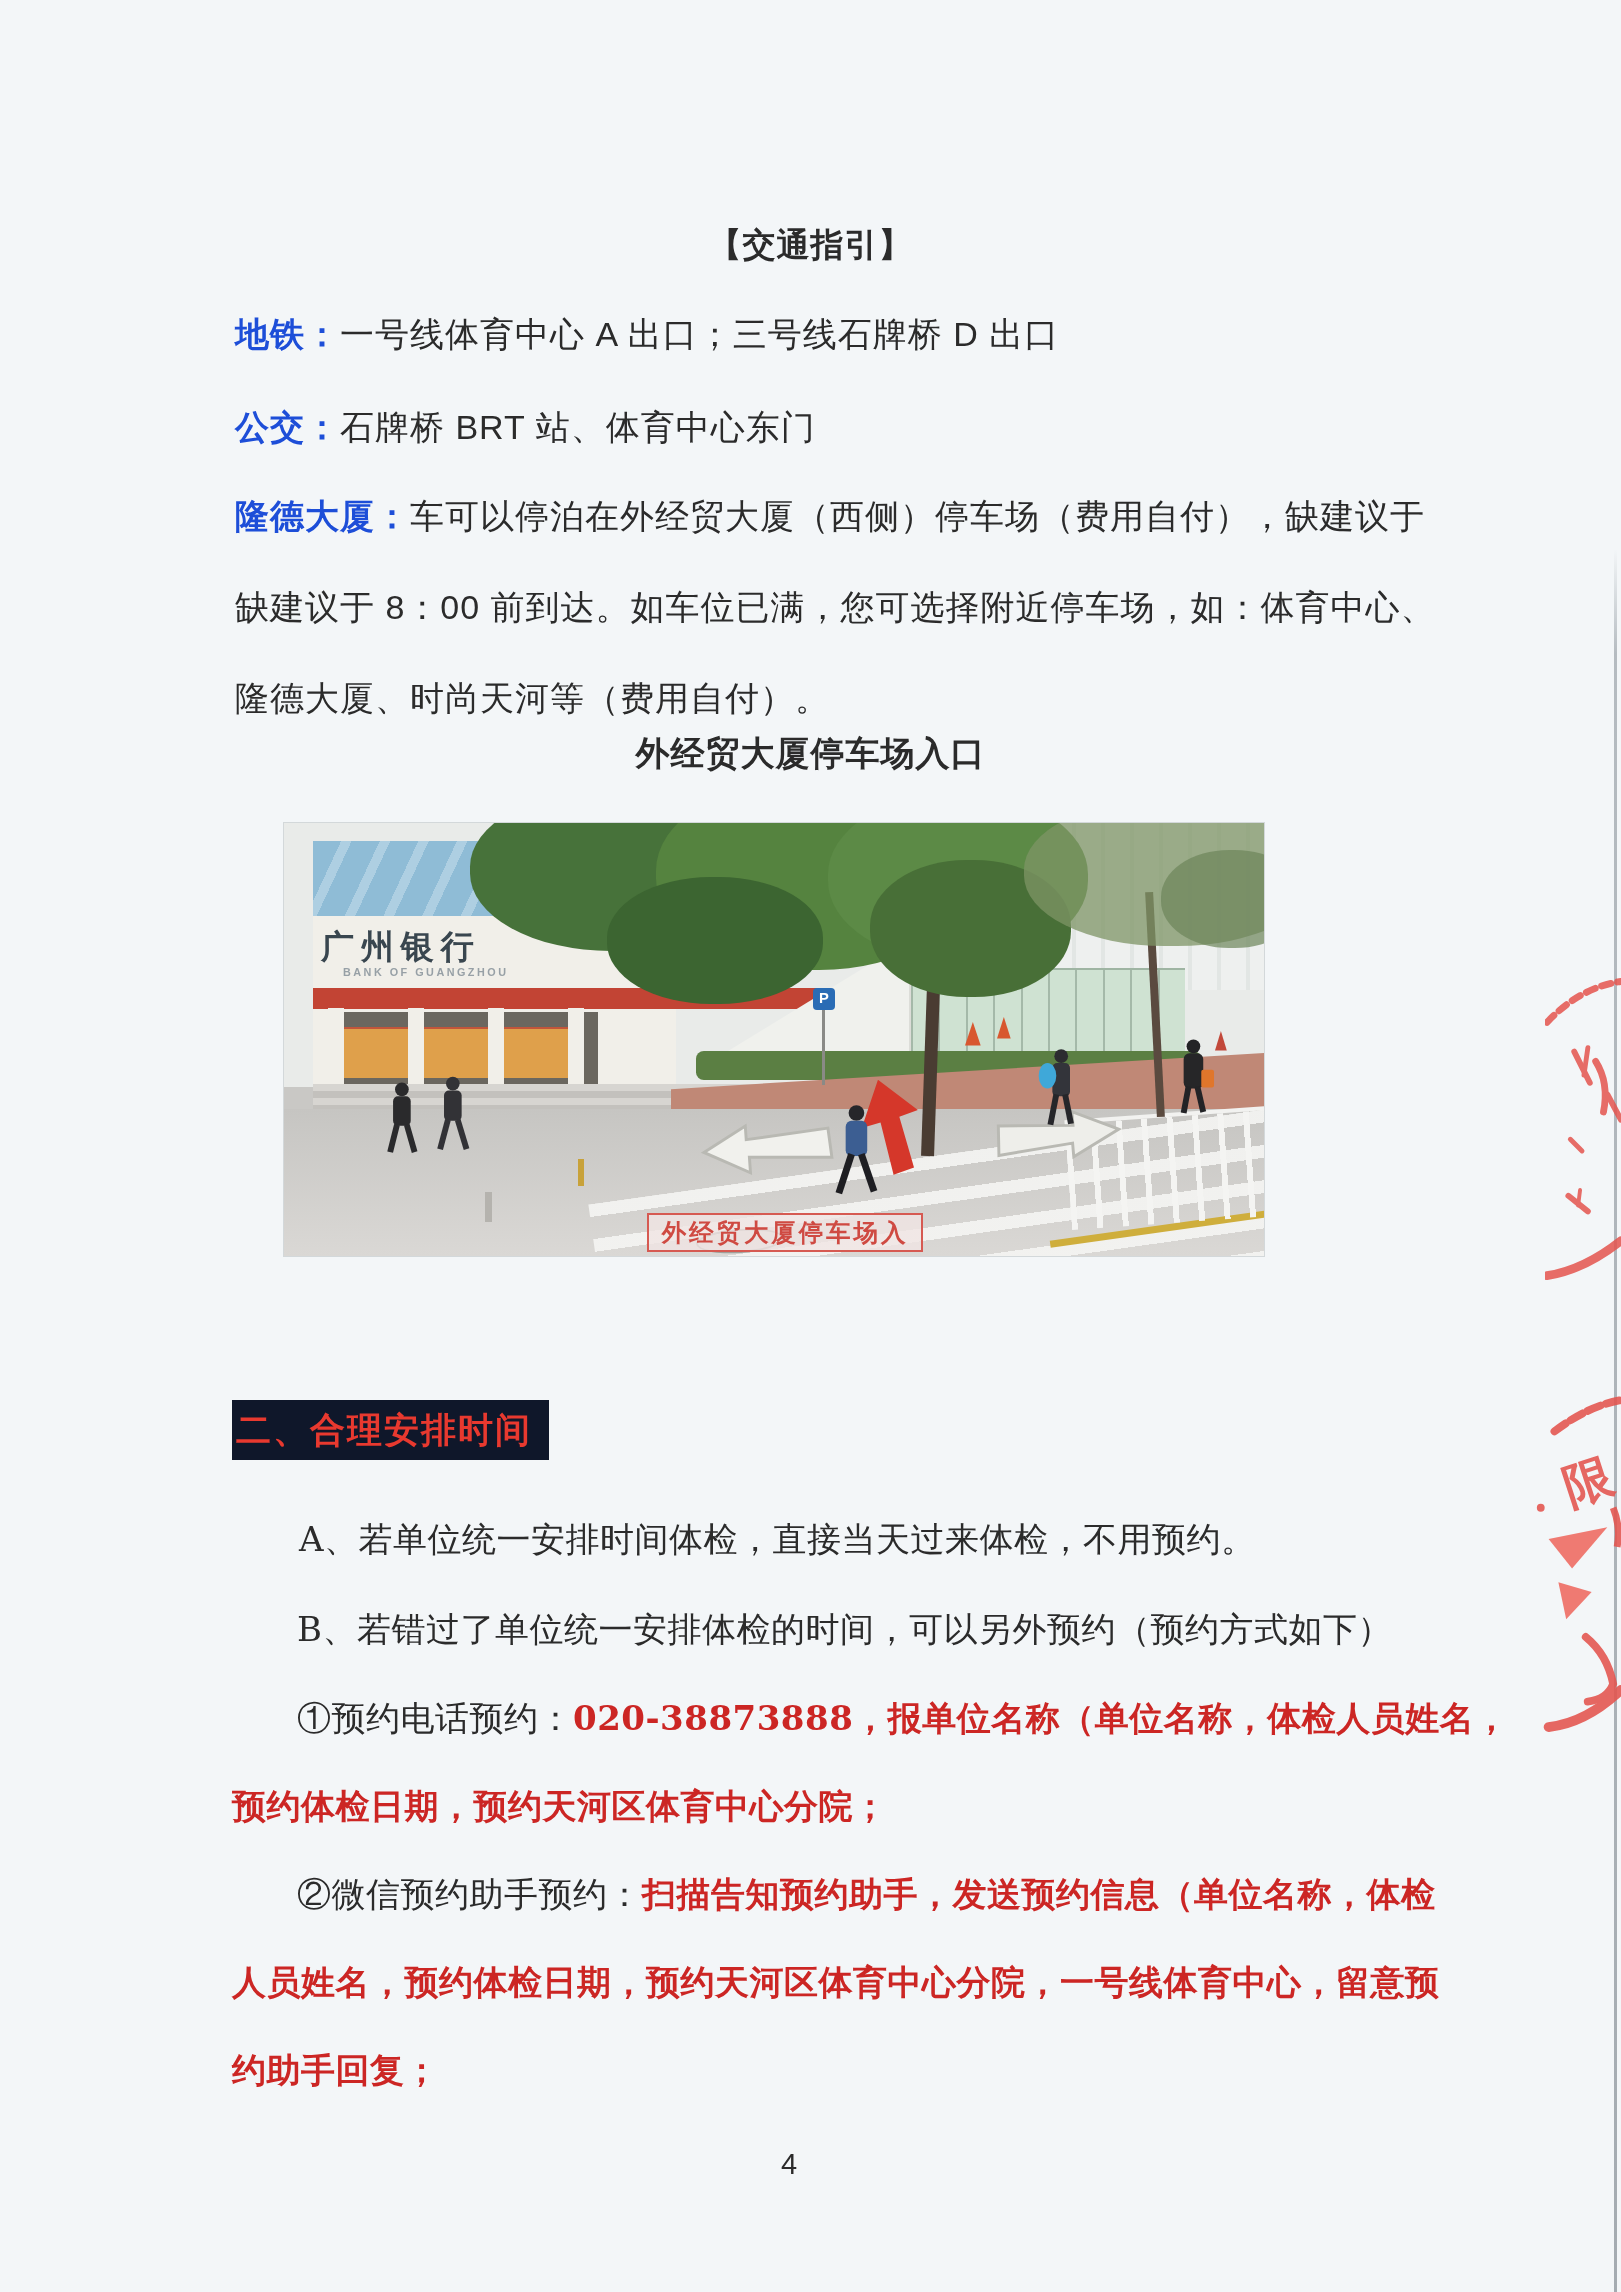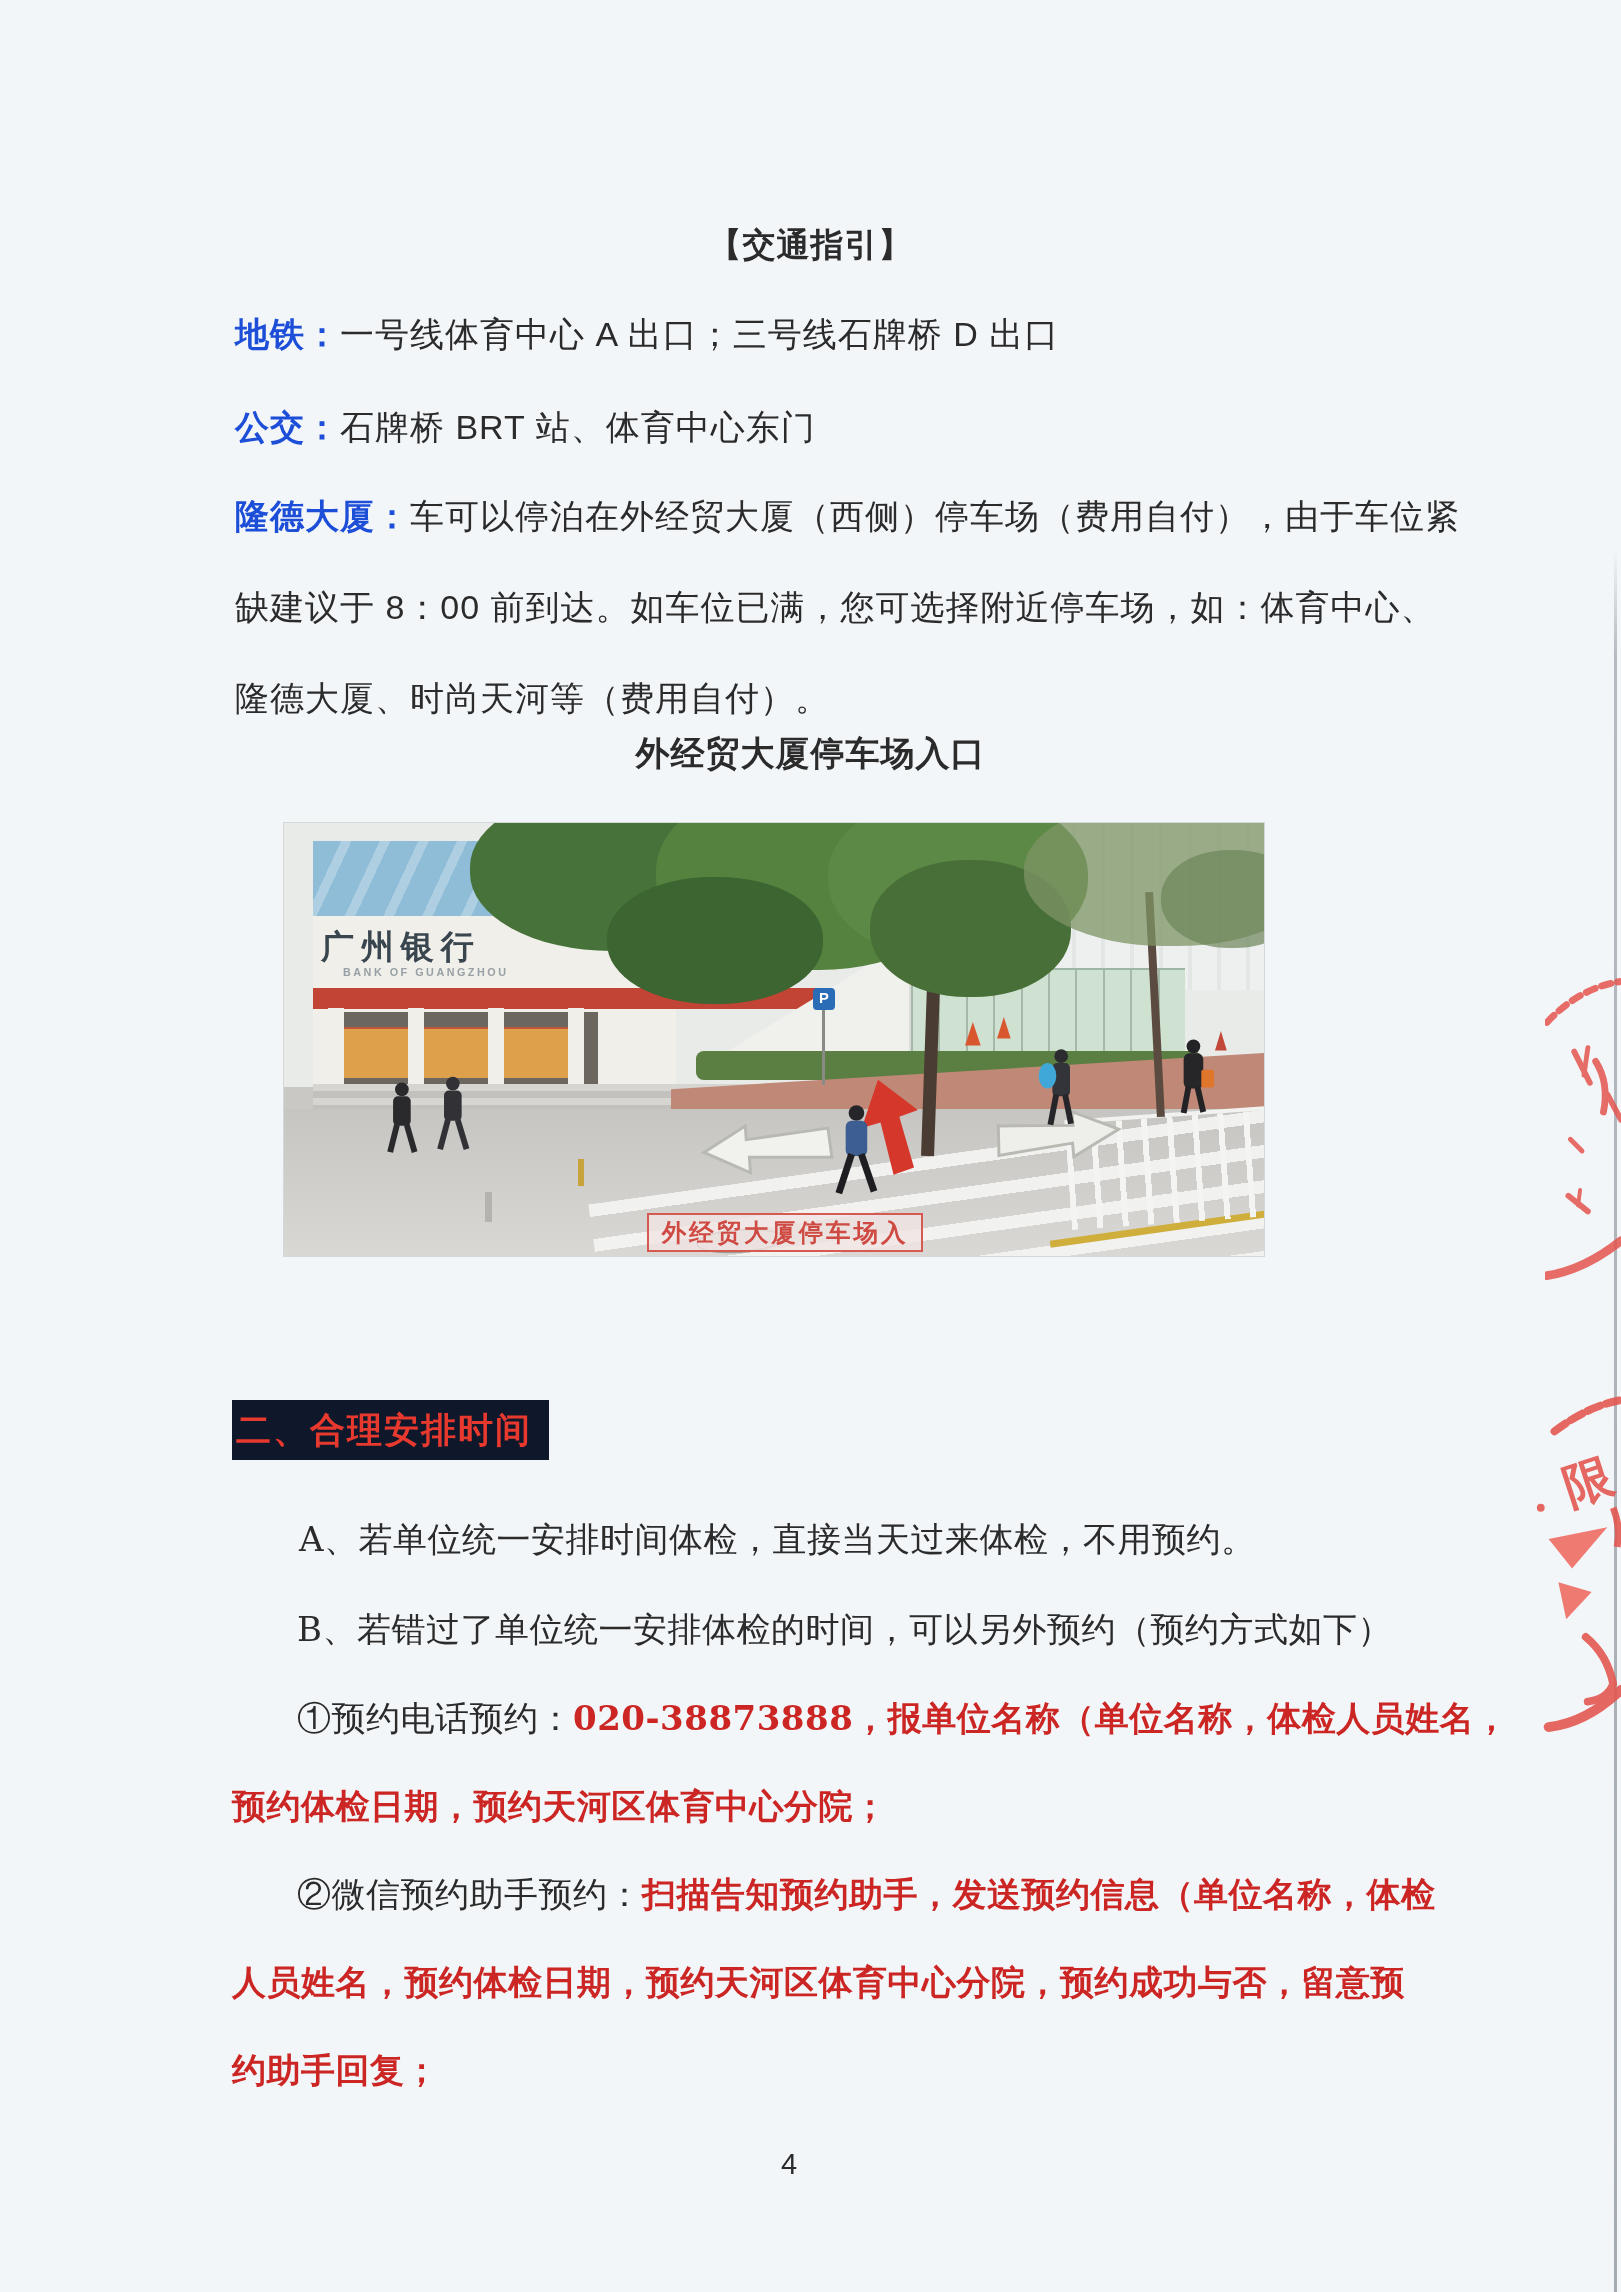--- a/index.html
+++ b/index.html
@@ -105,21 +105,21 @@
 
 <div class="line center-col doc-title" style="top:225px">【交通指引】</div>
 
 <div class="line" style="left:235px;top:314px">
   <span class="red-label">地铁：</span><span>一号线体育中心 A 出口；三号线石牌桥 D 出口</span>
 </div>
 <div class="line" style="left:235px;top:407px">
   <span class="red-label">公交：</span><span>石牌桥 BRT 站、体育中心东门</span>
 </div>
 <div class="line" style="left:235px;top:496px">
-  <span class="red-label">隆德大厦：</span><span>车可以停泊在外经贸大厦（西侧）停车场（费用自付），由于车位紧</span>
+  <span class="red-label">隆德大厦：</span><span>车可以停泊在外经贸大厦（西侧）停车场（费用自付），缺建议于</span>
 </div>
 <div class="line" style="left:235px;top:587px">缺建议于 8：00 前到达。如车位已满，您可选择附近停车场，如：体育中心、</div>
 <div class="line" style="left:235px;top:678px">隆德大厦、时尚天河等（费用自付）。</div>
 
 <div class="line center-col caption" style="top:733px">外经贸大厦停车场入口</div>
 
 <div class="photo">
   <div class="ph-towers"></div>
   <div class="ph-glass"></div>
   <div class="ph-facade"></div>
@@ -213,21 +213,21 @@
 <div class="line serif" style="left:297px;top:1609px">B、若错过了单位统一安排体检的时间，可以另外预约（预约方式如下）</div>
 
 <div class="line serif" style="left:297px;top:1698px">
   <span>①预约电话预约：</span><span class="red-text">020-38873888，报单位名称（单位名称，体检人员姓名，</span>
 </div>
 <div class="line serif red-text" style="left:232px;top:1786px">预约体检日期，预约天河区体育中心分院；</div>
 
 <div class="line serif" style="left:297px;top:1874px">
   <span>②微信预约助手预约：</span><span class="red-text">扫描告知预约助手，发送预约信息（单位名称，体检</span>
 </div>
-<div class="line serif red-text" style="left:232px;top:1962px">人员姓名，预约体检日期，预约天河区体育中心分院，预约成功与否，留意预</div>
+<div class="line serif red-text" style="left:232px;top:1962px">人员姓名，预约体检日期，预约天河区体育中心分院，一号线体育中心，留意预</div>
 <div class="line serif red-text" style="left:232px;top:2050px">约助手回复；</div>
 
 <div class="pagenum">4</div>
 
 <div class="edge-line"></div>
 
 <svg class="stamp1" viewBox="0 0 78 340">
   <g stroke="#e4544e" fill="none" stroke-linecap="round" opacity="0.85">
     <path d="M 2,58 Q 36,22 78,16" stroke-width="7" stroke-dasharray="10 7"></path>
     <path d="M 30,88 L 46,120" stroke-width="6"></path>

